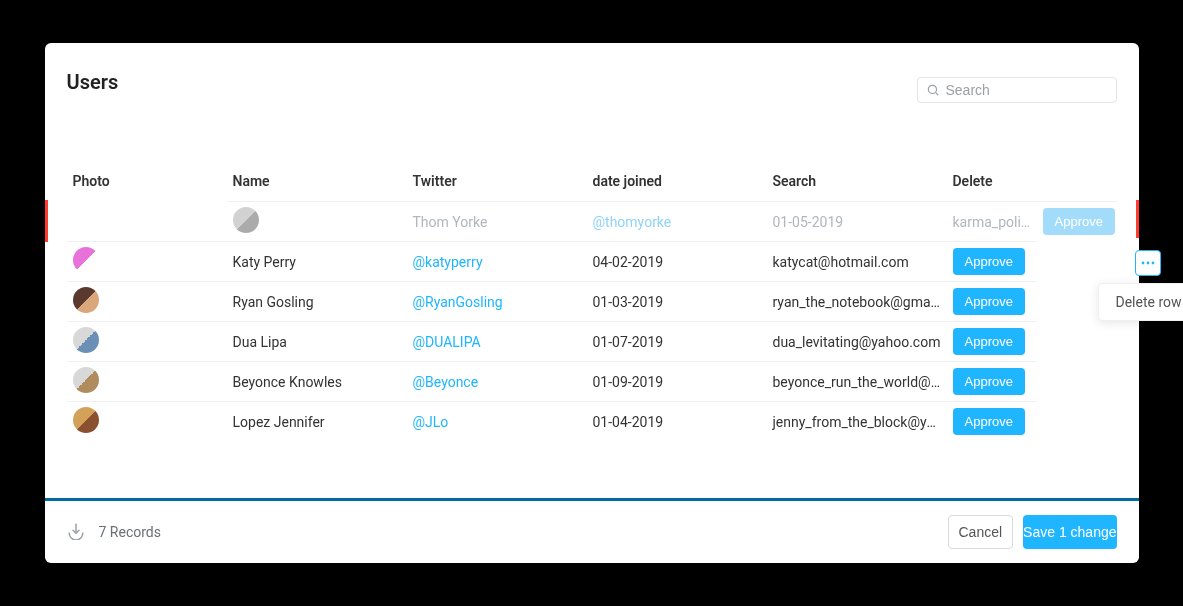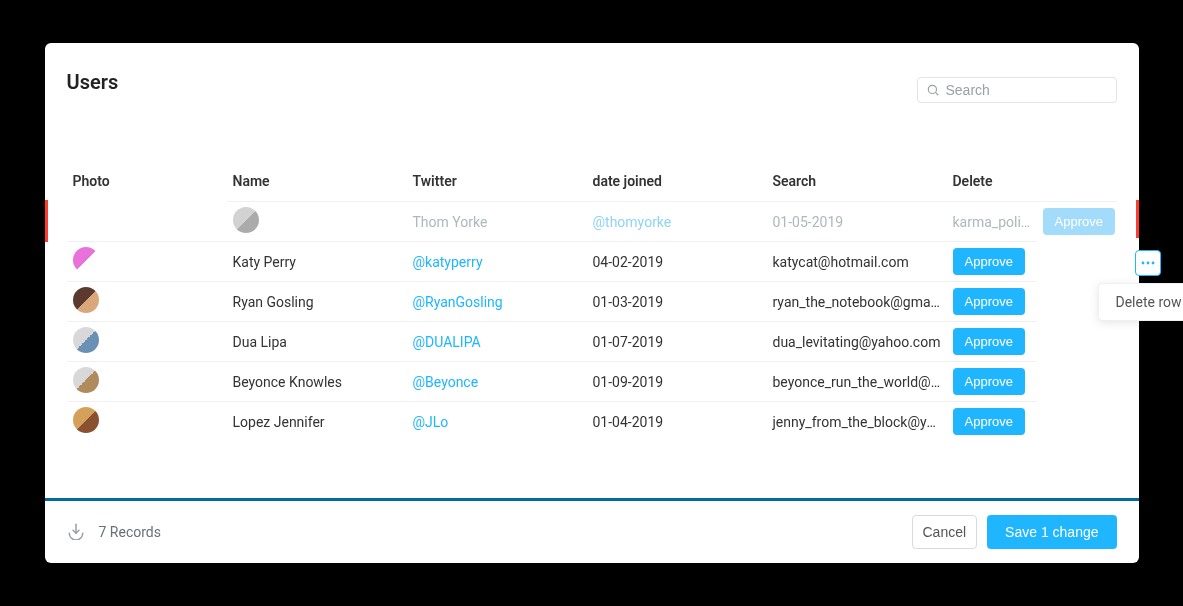--- a/index.html
+++ b/index.html
@@ -147,21 +147,21 @@
       padding: 8px 10px;
       border-radius: 4px;
       font-size: 14px;
       color: #555;
       cursor: pointer;
     }
     .btn-save {
       background: #1fb6ff;
       border: none;
       color: #fff;
-      padding: 8px 18px;
+      padding: 8px 0;
       border-radius: 4px;
       font-size: 14px;
       cursor: pointer;
     }
     .download-icon { color: #9aa0a6; }
     .row-menu-btn {
       position: absolute;
       right: -22px;
       top: 207px;
       width: 26px;

